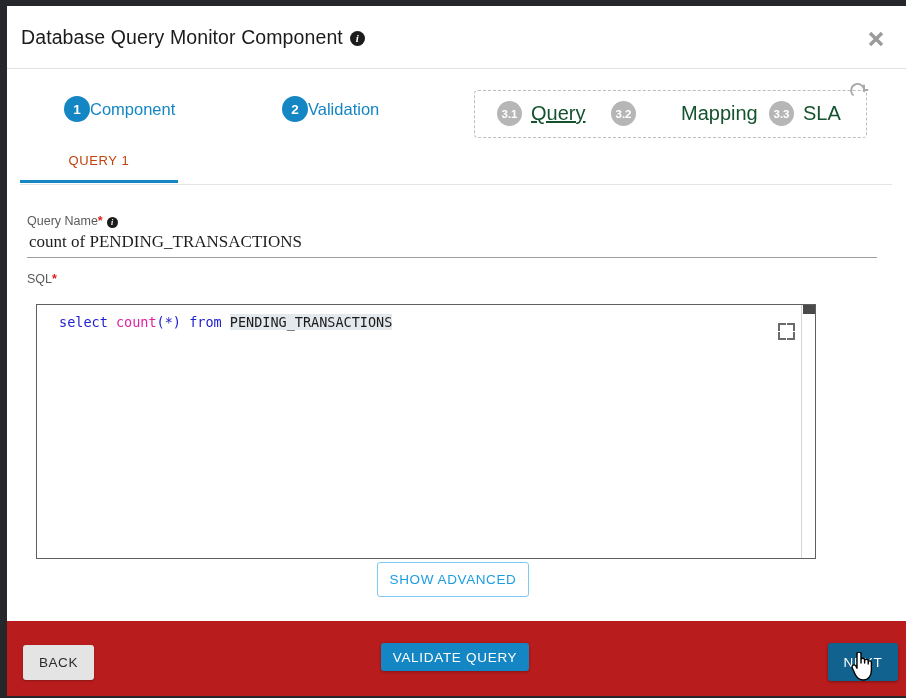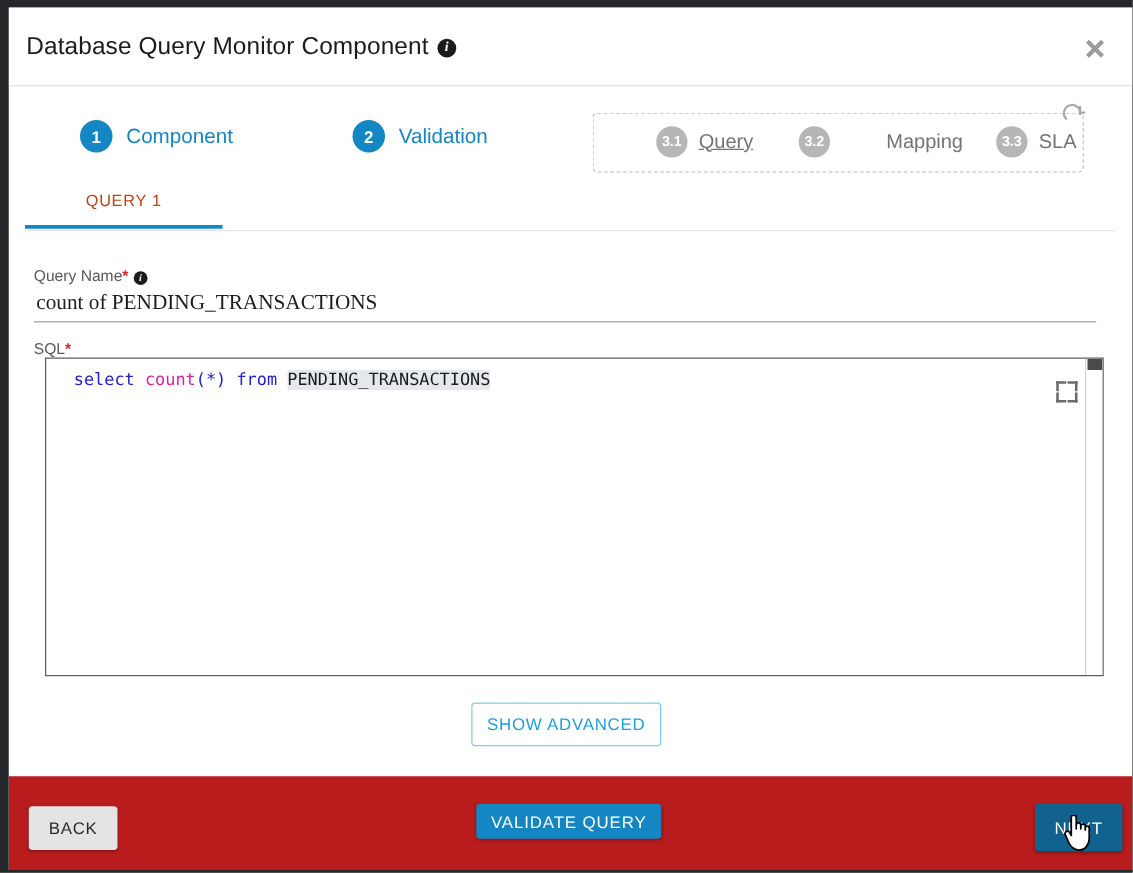--- a/index.html
+++ b/index.html
@@ -105,21 +105,20 @@
     border-radius: 50%;
     background: #1486c4;
     color: #ffffff;
     font-size: 13.5px;
     font-weight: bold;
     display: flex;
     align-items: center;
     justify-content: center;
   }
   .step-label {
-    margin-left: 11px;
     font-size: 16.5px;
     color: #1486c4;
   }
   #step-1 { left: 57px; }
   #step-2 { left: 275px; }
 
   #substep-group {
     position: absolute;
     left: 467px;
     top: 22px;
@@ -140,26 +139,25 @@
     width: 25px;
     height: 25px;
     border-radius: 50%;
     background: #b6b6b6;
     color: #ffffff;
     font-size: 11.5px;
     font-weight: bold;
     display: flex;
     align-items: center;
     justify-content: center;
-    margin-left: 28px;
   }
   .substep-label {
     margin-left: 9px;
-    font-size: 16px;
-    color: #737373;
+    font-size: 20px;
+    color: #14532d;
   }
   .substep-label.underline { text-decoration: underline; }
   #substep-31 { left: 22px; }
   #substep-32 { left: 136px; gap: 36px; }
   #substep-33 { left: 294px; }
 
   #refresh-icon {
     position: absolute;
     right: -4px;
     top: -10px;
@@ -221,22 +219,22 @@
     color: #1d1d1d;
     padding: 0 2px 3px 2px;
     outline: none;
   }
 
   #sql-label { left: 20px; top: 266px; }
 
   #sql-editor {
     position: absolute;
     left: 29px;
-    top: 280px;
-    width: 847px;
+    top: 298px;
+    width: 780px;
     height: 255px;
     box-sizing: border-box;
     border: 1px solid #5f5f5f;
     background: #ffffff;
     overflow: hidden;
   }
   #sql-code {
     position: absolute;
     left: 22px;
     top: 8px;

